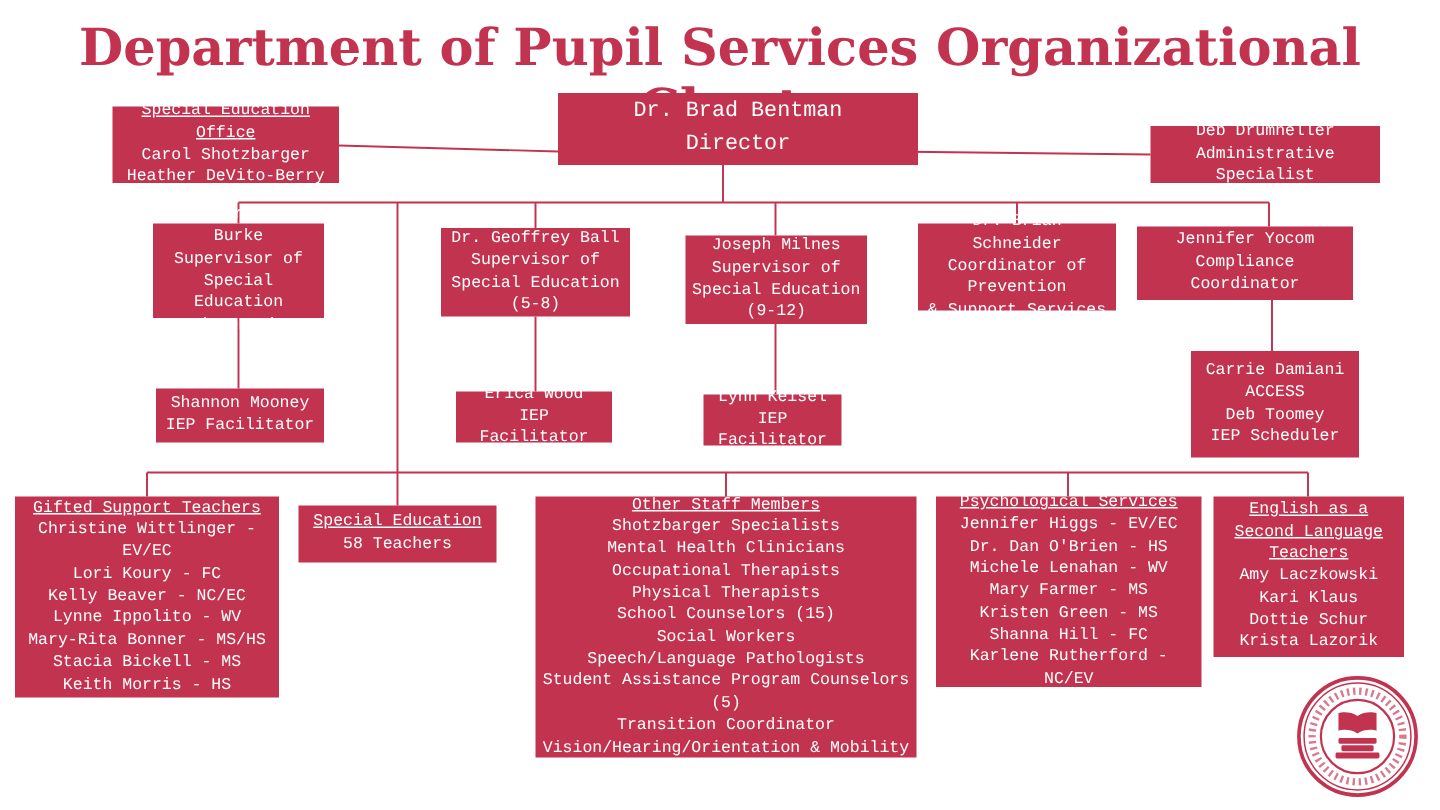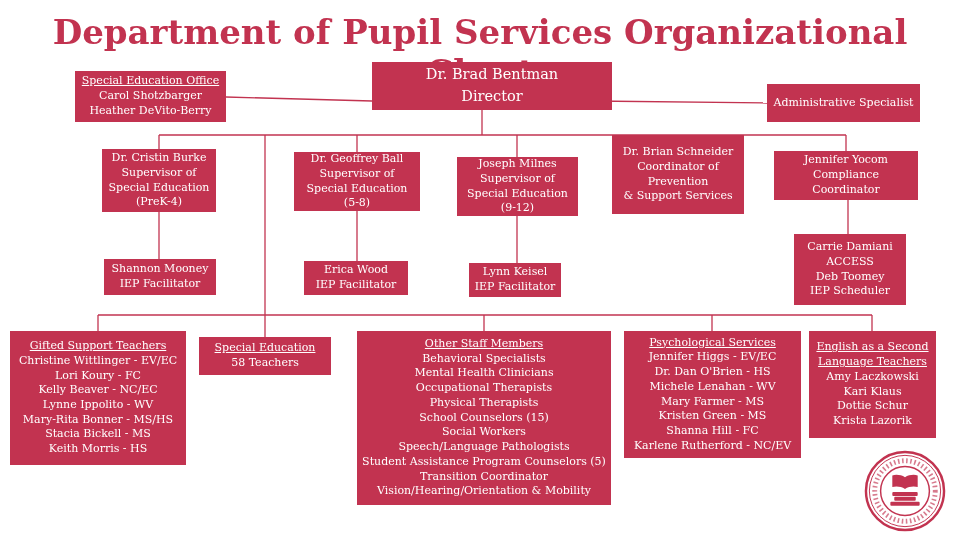--- a/index.html
+++ b/index.html
@@ -19,20 +19,21 @@
   svg.lines line { stroke:var(--accent); stroke-width:1.3; }
   .node {
     position:absolute;
     background:var(--accent);
     color:#fff;
     display:flex; flex-direction:column;
     align-items:center; justify-content:center;
     text-align:center;
     font-size:11px; line-height:1.34;
     padding:3px 4px;
+    font-family:Liberation Mono, monospace;
   }
   .node.big { font-size:14.5px; line-height:1.5; }
   .node .hdr { text-decoration:underline; }
   .node .list { width:100%; }
   .seal { position:absolute; left:864px; top:450px; }
   .seal .ring { fill:none; stroke:var(--accent); }
   .seal .dashring { fill:none; stroke:var(--accent); opacity:.65; }
   .seal .glyph { fill:var(--accent); }
 </style>
 </head>
@@ -74,20 +75,21 @@
   <div class="node" style="left:75px;top:71px;width:151px;height:51px">
     <div class="hdr">Special Education Office</div>
     <div class="list">
         <div>Carol Shotzbarger</div>
         <div>Heather DeVito-Berry</div>
       </div>
   </div>
 
   <div class="node" style="left:767px;top:84px;width:153px;height:38px">
     <div class="list">
+        <div>Deb Drumheller</div>
         <div>Administrative Specialist</div>
       </div>
   </div>
 
   <div class="node" style="left:102px;top:149px;width:114px;height:63px">
     <div class="list">
         <div>Dr. Cristin Burke</div>
         <div>Supervisor of</div>
         <div>Special Education</div>
         <div>(PreK-4)</div>
@@ -105,30 +107,30 @@
 
   <div class="node" style="left:457px;top:157px;width:121px;height:59px">
     <div class="list">
         <div>Joseph Milnes</div>
         <div>Supervisor of</div>
         <div>Special Education</div>
         <div>(9-12)</div>
       </div>
   </div>
 
-  <div class="node" style="left:612px;top:135px;width:132px;height:79px">
+  <div class="node" style="left:612px;top:149px;width:132px;height:58px">
     <div class="list">
         <div>Dr. Brian Schneider</div>
         <div>Coordinator of</div>
         <div>Prevention</div>
         <div>&amp; Support Services</div>
       </div>
   </div>
 
-  <div class="node" style="left:774px;top:151px;width:144px;height:49px">
+  <div class="node" style="left:758px;top:151px;width:144px;height:49px">
     <div class="list">
         <div>Jennifer Yocom</div>
         <div>Compliance</div>
         <div>Coordinator</div>
       </div>
   </div>
 
   <div class="node" style="left:104px;top:259px;width:112px;height:36px">
     <div class="list">
         <div>Shannon Mooney</div>
@@ -175,21 +177,21 @@
   <div class="node" style="left:199px;top:337px;width:132px;height:38px">
     <div class="hdr">Special Education</div>
     <div class="list">
         <div>58 Teachers</div>
       </div>
   </div>
 
   <div class="node" style="left:357px;top:331px;width:254px;height:174px">
     <div class="hdr">Other Staff Members</div>
     <div class="list">
-        <div>Behavioral Specialists</div>
+        <div>Shotzbarger Specialists</div>
         <div>Mental Health Clinicians</div>
         <div>Occupational Therapists</div>
         <div>Physical Therapists</div>
         <div>School Counselors (15)</div>
         <div>Social Workers</div>
         <div>Speech/Language Pathologists</div>
         <div>Student Assistance Program Counselors (5)</div>
         <div>Transition Coordinator</div>
         <div>Vision/Hearing/Orientation &amp; Mobility</div>
       </div>

